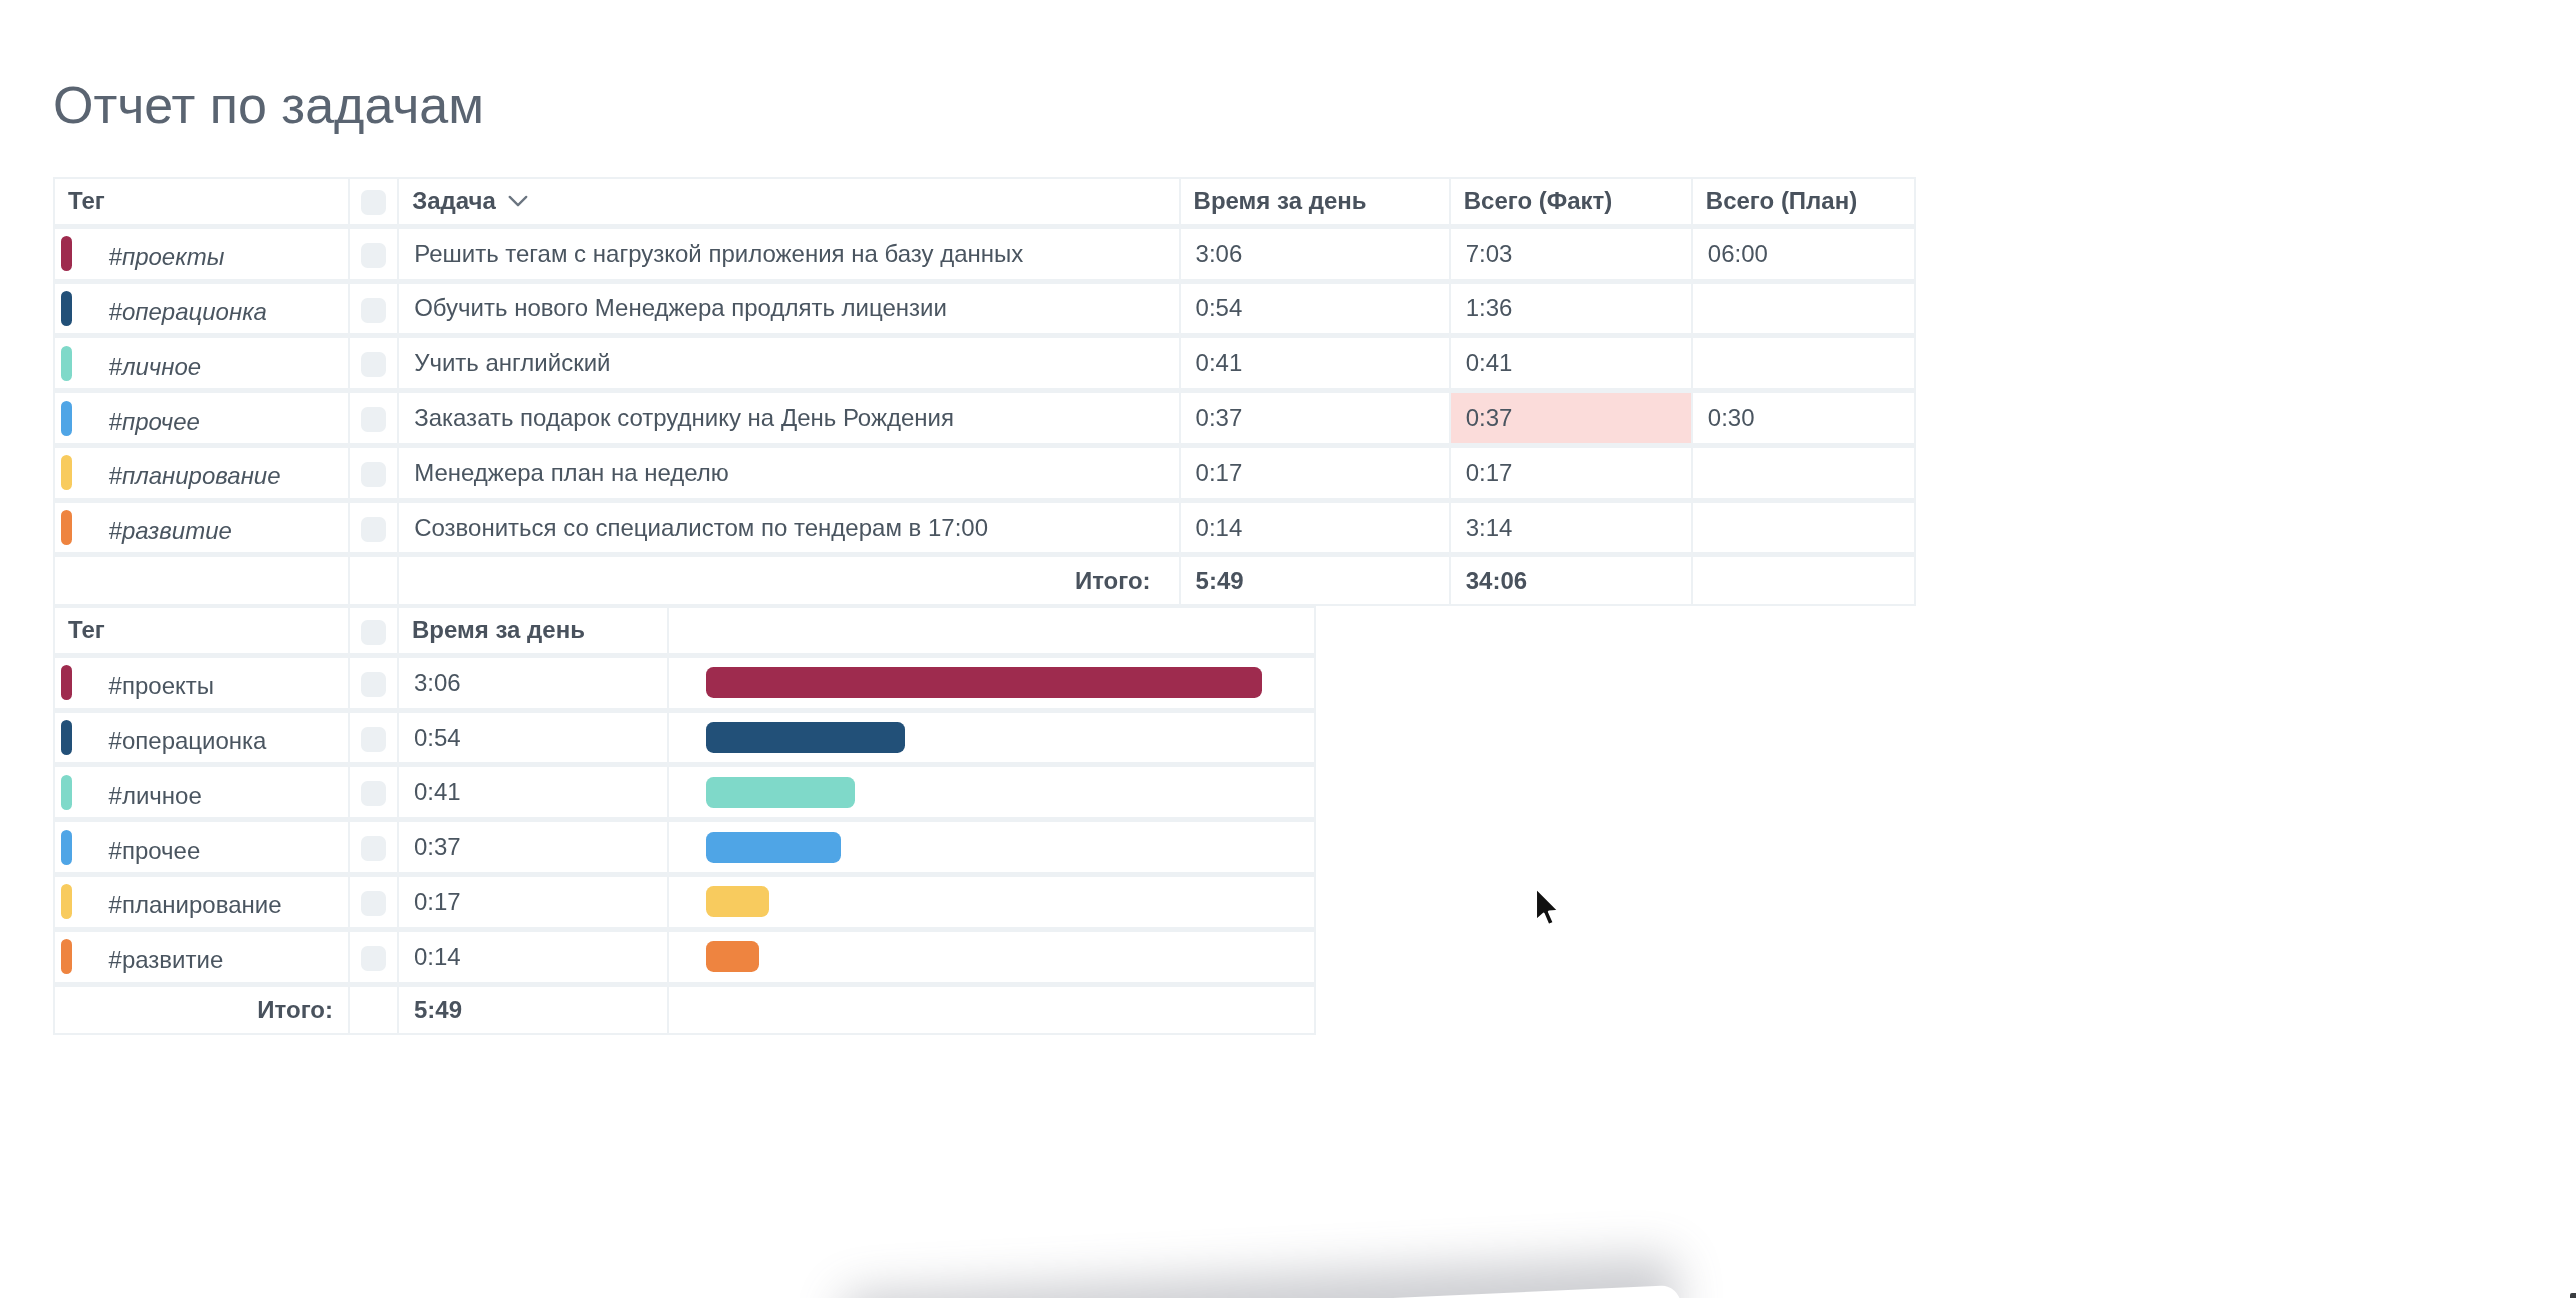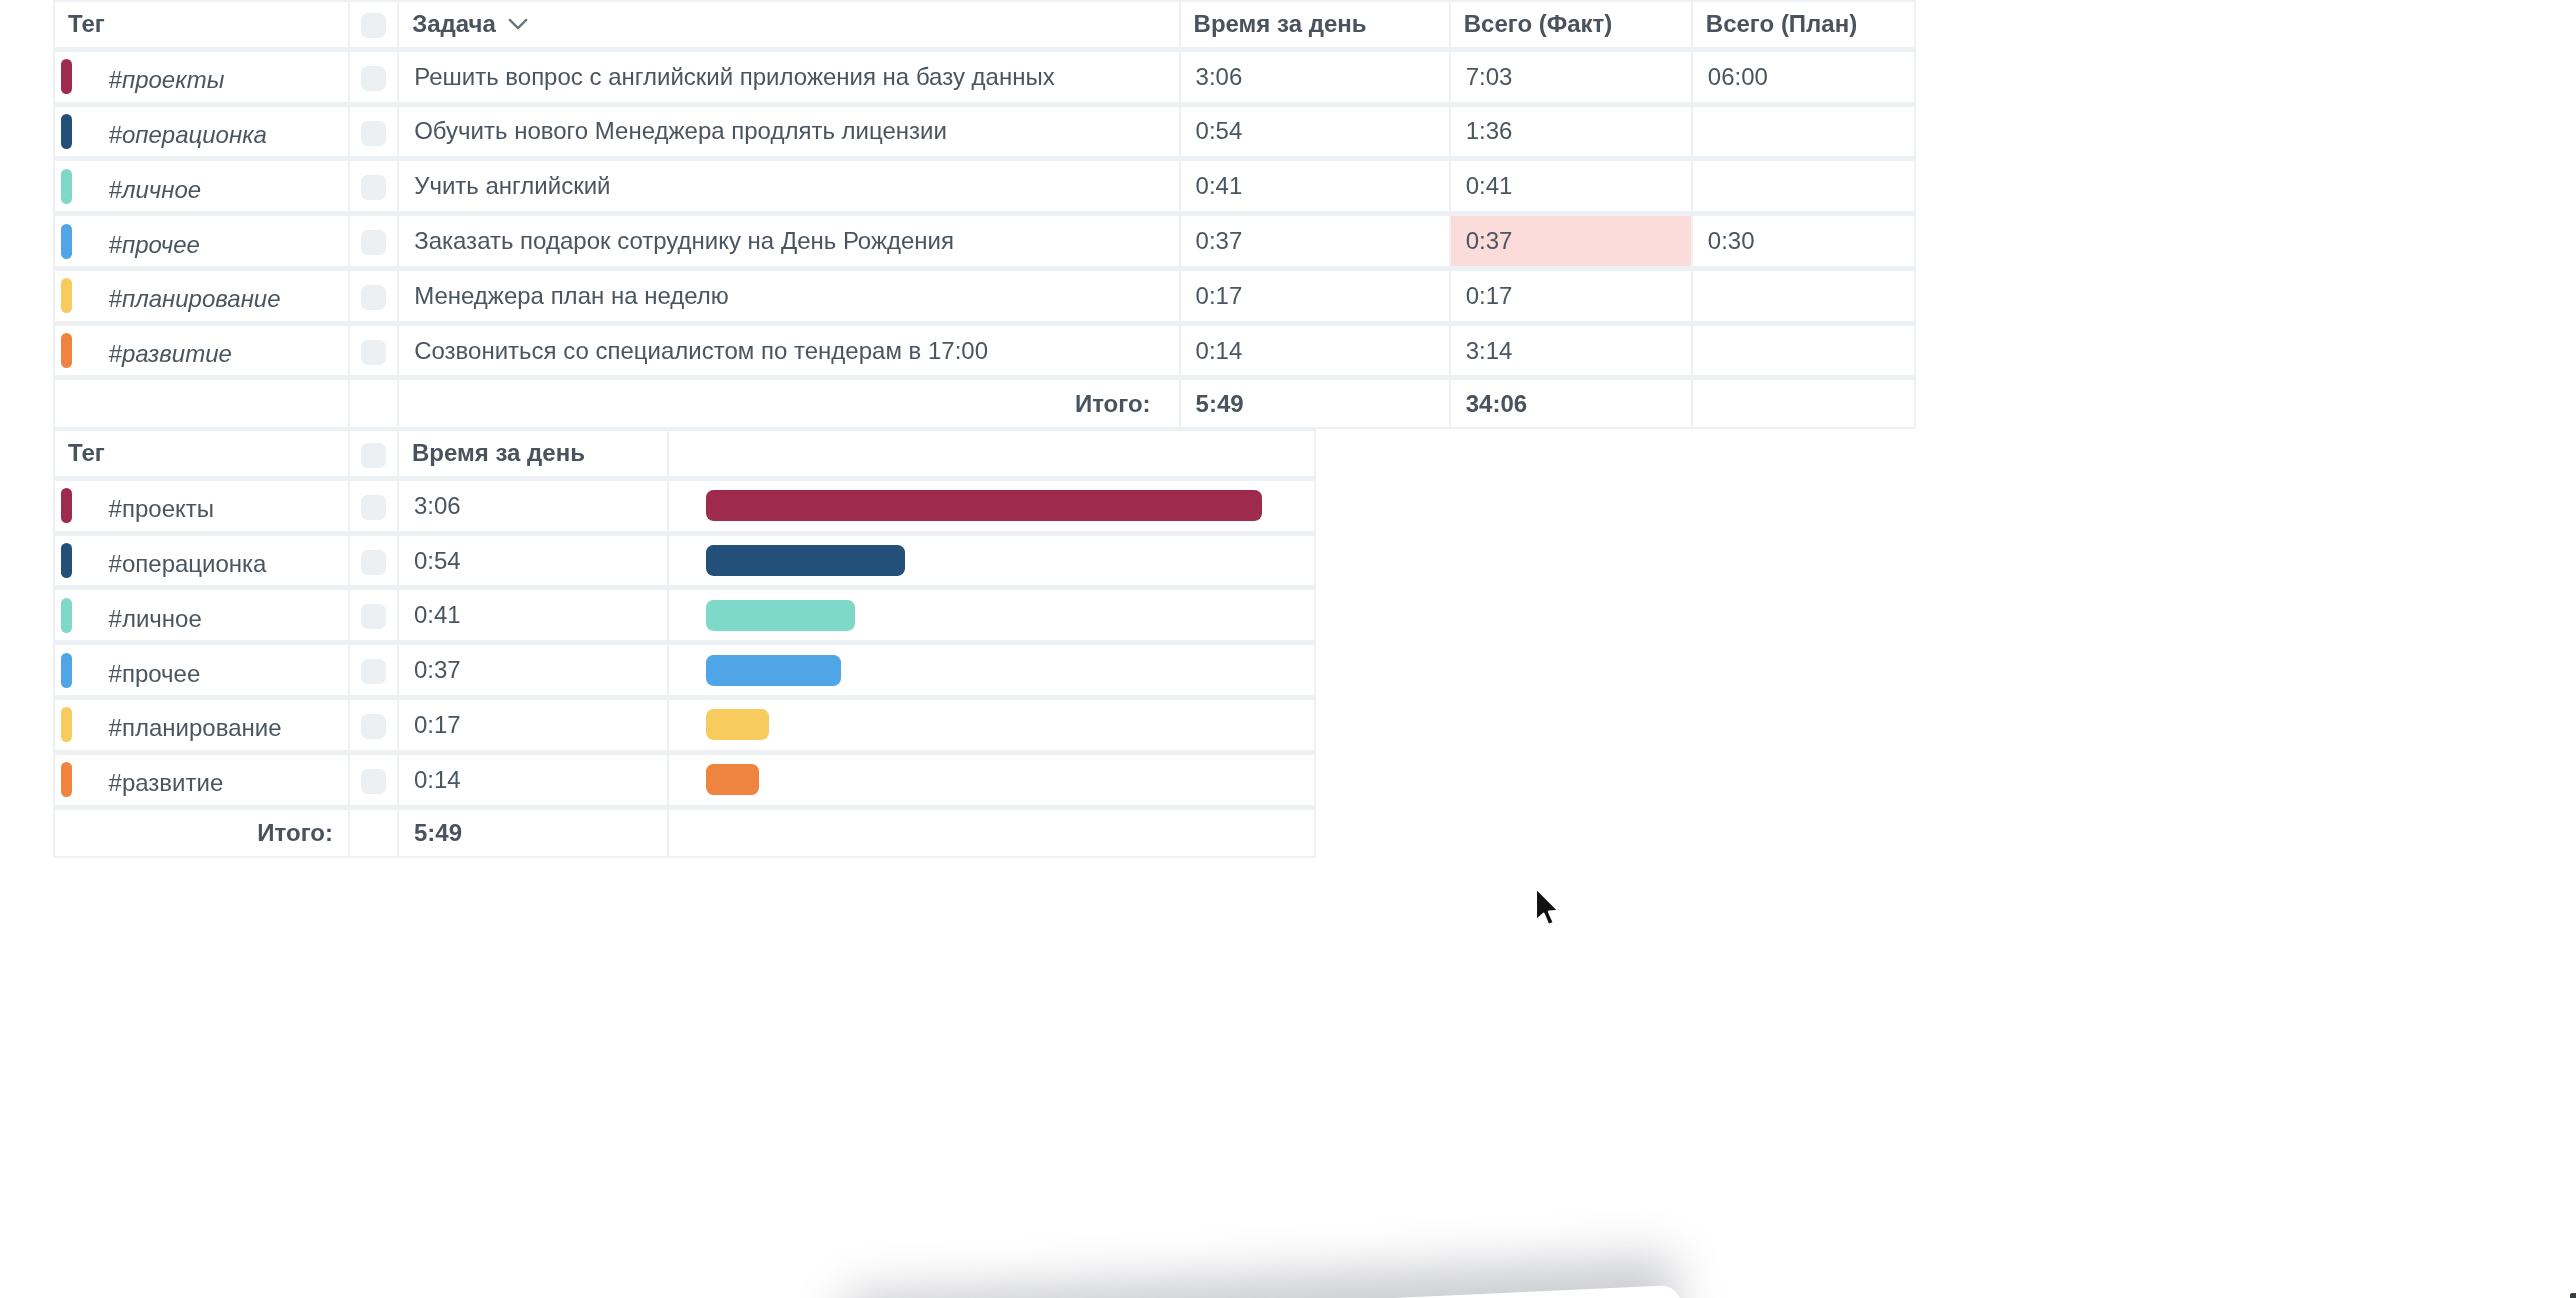--- a/index.html
+++ b/index.html
@@ -98,20 +98,21 @@
   }
 
   
   .cursor{position:absolute;left:1533px;top:887px;pointer-events:none;}
 </style>
 </head>
 <body>
 
 <div class="page">
 
+  <h1 class="section-title title-tasks">Отчет по задачам</h1>
 
   <table class="tasks-table">
     <colgroup>
       <col style="width:297px">
         <col style="width:49px">
         <col style="width:781px">
       <col style="width:270px">
         <col style="width:242px">
         <col style="width:223px">
     </colgroup>
@@ -134,21 +135,21 @@
     </thead>
     <tbody>
       <tr>
         <td class="tag-cell">
             <span class="tag-wrap">
               <span class="tag-pill" style="background: rgb(158, 43, 78);"></span>
               <span class="tag-label">#проекты</span>
             </span>
           </td>
         <td class="cb-cell"><span class="cbox"></span></td>
-        <td>Решить вопрос с английский приложения на базу данных</td>
+        <td>Решить тегам с нагрузкой приложения на базу данных</td>
         <td class="c">3:06</td>
         <td class="c">7:03</td>
         <td class="c">06:00</td>
       </tr>
       <tr>
         <td class="tag-cell">
             <span class="tag-wrap">
               <span class="tag-pill" style="background: rgb(34, 80, 120);"></span>
               <span class="tag-label">#операционка</span>
             </span>

